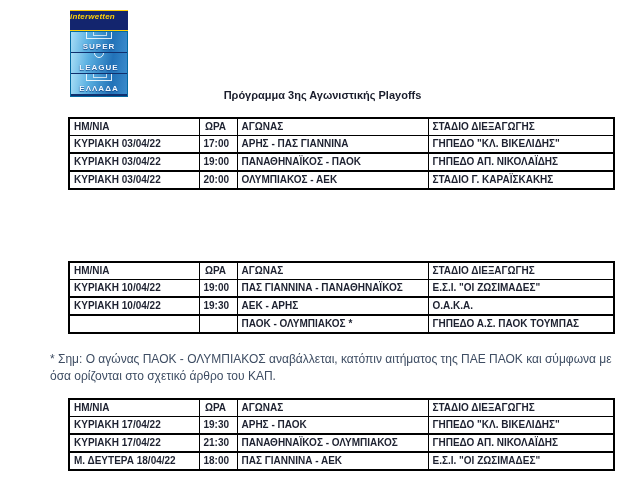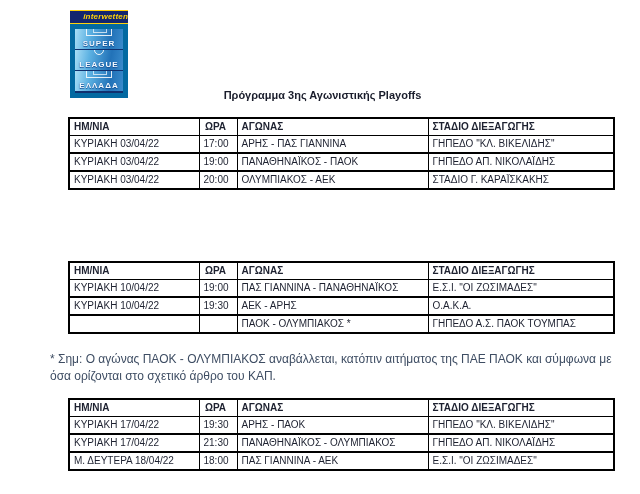--- a/index.html
+++ b/index.html
@@ -6,26 +6,26 @@
   html,body { background:#ffffff; }
   .page {
     position:relative; width:640px; height:494px; background:#ffffff;
     font-family:"Liberation Sans","DejaVu Sans",sans-serif; color:#1d2130;
     overflow:hidden;
   }
 
   
   .logo { position:absolute; left:70px; top:10px; width:58px; }
   .logo-iw {
-    height:14px; background:#13256e; color:#ffd10a;
+    height:21px; background:#13256e; color:#ffd10a;
     border-top:1px solid #ffd10a; border-bottom:1px solid #ffd10a;
     font-size:8px; font-weight:bold; font-style:italic;
-    text-align:right; line-height:11px; letter-spacing:0.2px;
-  }
-  .logo-field { border:5px solid #0369a1; background:#10306e; }
+    text-align:left; line-height:11px; letter-spacing:0.2px;
+  }
+  .logo-field { border:1px solid #0369a1; background:#10306e; }
   .logo-band {
     position:relative; height:20px; margin-bottom:1px; overflow:hidden;
     background:linear-gradient(100deg,#a9def6 0%,#5cb1e2 30%,#2272b8 72%,#3a8bcc 100%);
     display:flex; align-items:flex-end; justify-content:center;
   }
   .logo-band:last-child { margin-bottom:2px; }
   .logo-word {
     font-size:8px; font-weight:bold; color:#f2f9ff; letter-spacing:1px;
     line-height:9px; padding-bottom:1px; white-space:nowrap;
     text-shadow:0 0 1px #1b5ea6, 0 1px 1px #174f90;
@@ -57,21 +57,21 @@
     border-collapse:collapse; border:2px solid #000;
   }
   .tb1 { top:117px; } .tb2 { top:261px; } .tb3 { top:398px; }
   col.c-date  { width:130px; }
   col.c-time  { width:38px;  }
   col.c-match { width:191px; }
   col.c-venue { width:186px; }
   .sched th, .sched td {
     border:1px solid #000; font-size:10px; line-height:12px;
     padding:2px 4px; text-align:left; white-space:nowrap; overflow:hidden;
-    color:#1d2130; font-weight:normal;
+    color:#1d2130; font-weight:bold;
   }
   .sched th { font-weight:bold; }
   .sched th.a-time, .sched td.a-time { text-align:center; padding-right:9px; }
   .sched tbody tr { border-top:2px solid #000; }
   .sched tbody tr:first-child { border-top:1px solid #000; }
 
   
   .note {
     position:absolute; left:50px; top:351px; width:568px;
     font-size:12px; line-height:17px; color:#3e4d63;

